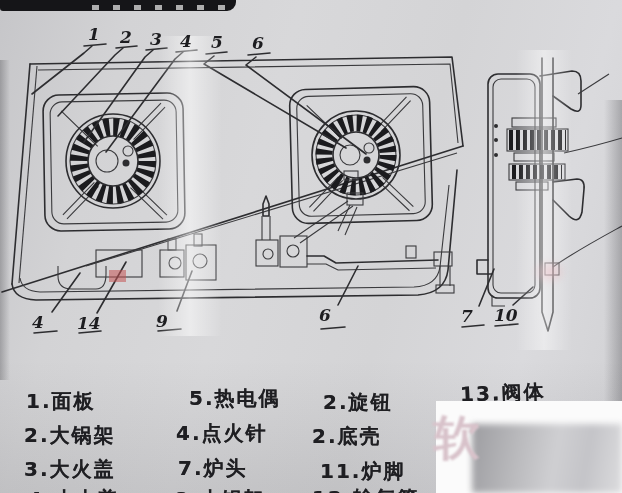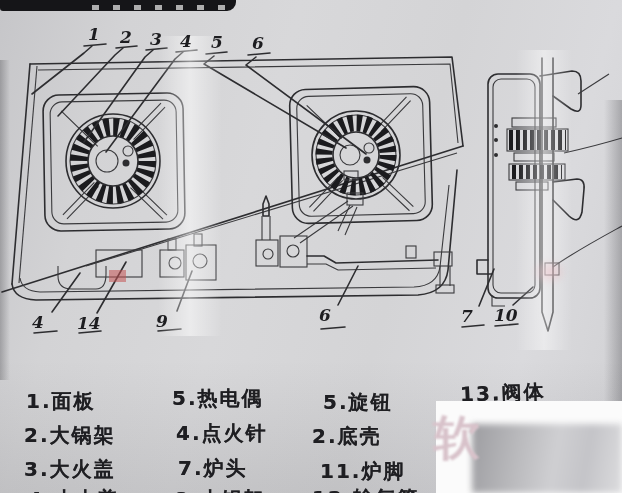--- a/index.html
+++ b/index.html
@@ -206,25 +206,25 @@
   <span class="num" style="left:319px;top:307px">6</span>
 
   <span class="num" style="left:461px;top:308px">7</span>
   <span class="num" style="left:494px;top:307px">10</span>
 
   <div>
     <span class="leg" style="left:26px;top:388px">1.面板</span>
     <span class="leg" style="left:24px;top:422px">2.大锅架</span>
     <span class="leg" style="left:24px;top:456px">3.大火盖</span>
     <span class="leg" style="left:28px;top:486px">4.小火盖</span>
-    <span class="leg" style="left:172px;top:385px">5.热电偶</span>
+    <span class="leg" style="left:189px;top:385px">5.热电偶</span>
     <span class="leg" style="left:176px;top:420px">4.点火针</span>
     <span class="leg" style="left:178px;top:455px">7.炉头</span>
     <span class="leg" style="left:174px;top:486px">8.小锅架</span>
-    <span class="leg" style="left:314px;top:389px"> 5.旋钮</span>
+    <span class="leg" style="left:314px;top:389px"> 2.旋钮</span>
     <span class="leg" style="left:312px;top:423px">2.底壳</span>
     <span class="leg" style="left:320px;top:458px">11.炉脚</span>
     <span class="leg" style="left:312px;top:485px">12.输气管</span>
     <span class="leg" style="left:460px;top:380px;transform:rotate(-2deg)">13.阀体</span>
   </div>
 
   <div class="wmbox">
     <div class="wmblur"></div>
   </div>
   <span class="wmchar">软</span>

